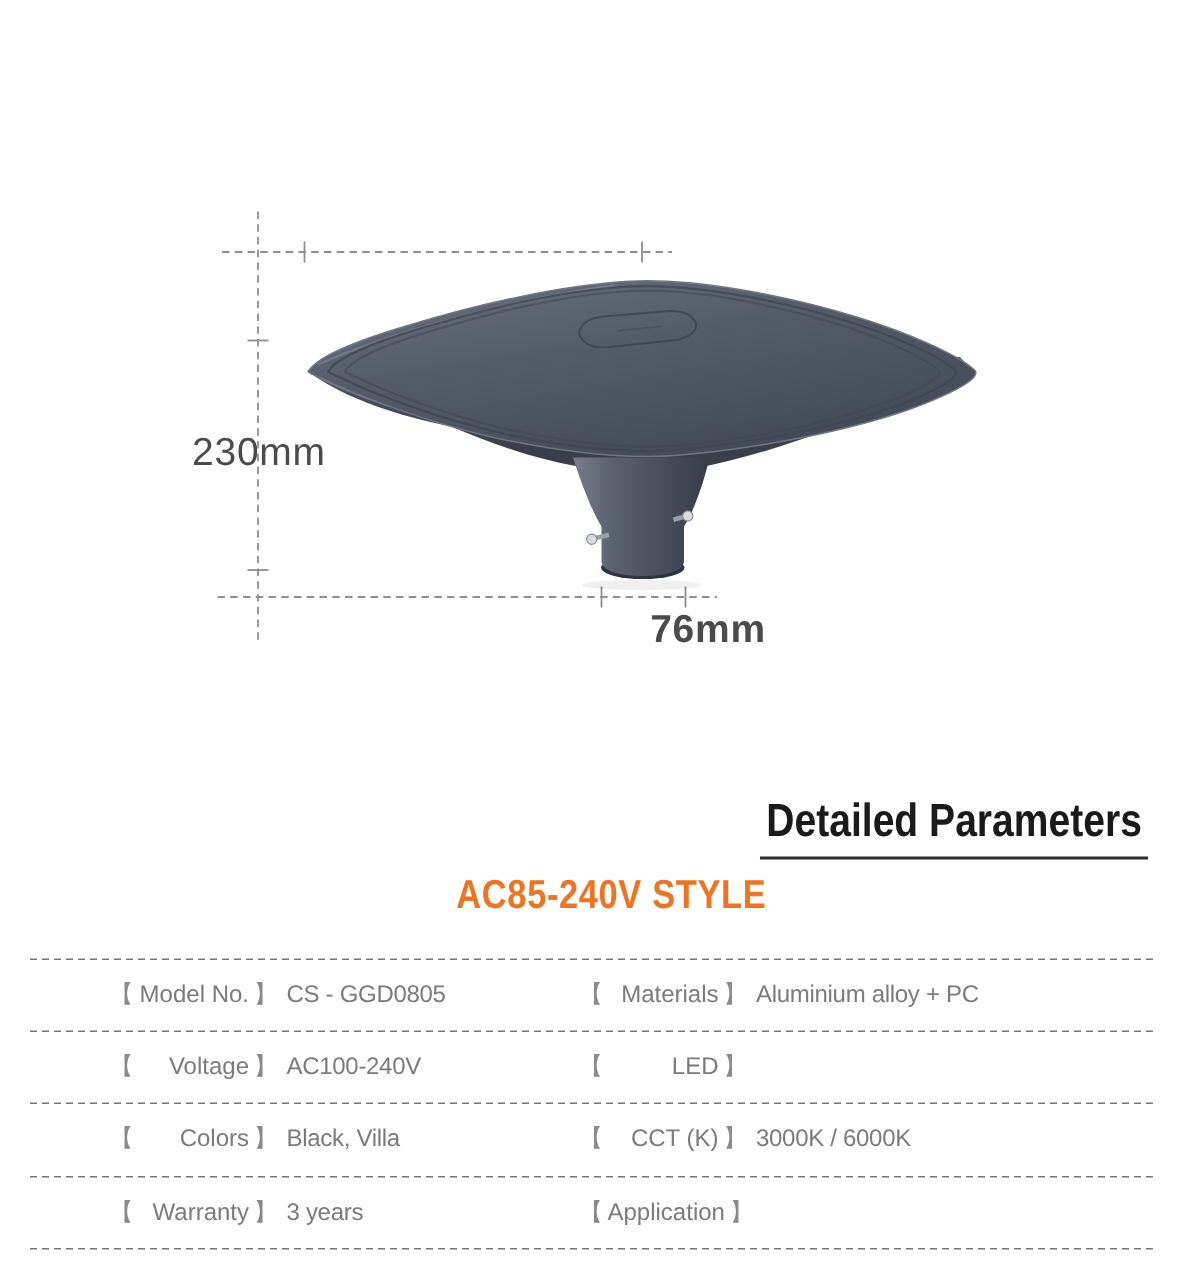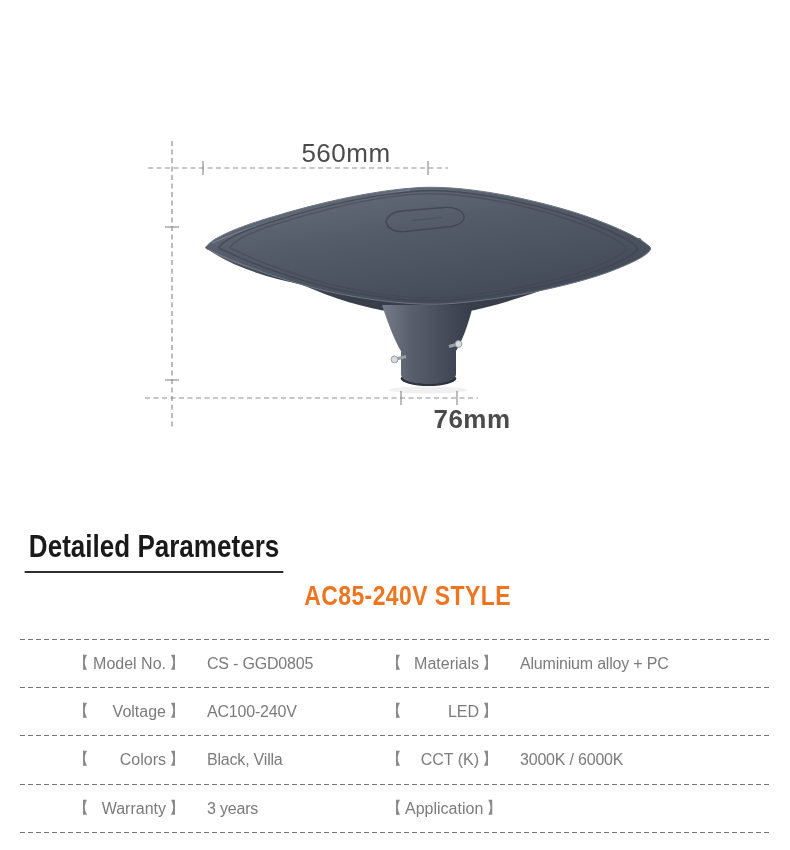--- a/index.html
+++ b/index.html
@@ -7,21 +7,21 @@
     position:relative;width:790px;height:850px;background:#fff;overflow:hidden;
     font-family:"Liberation Sans","DejaVu Sans",sans-serif;
   }
   .abs{position:absolute;}
   
   .dim-label{
     position:absolute;font-size:26px;color:#4b4b4b;text-align:center;
     letter-spacing:0.5px;white-space:nowrap;
   }
   
-  .title-wrap{position:absolute;top:529px;left:0;right:0;text-align:left;}
+  .title-wrap{position:absolute;top:529px;left:0;right:0;text-align:right;}
   .title-inner{
     display:inline-block;font-size:31px;font-weight:bold;color:#1a1a1a;
     transform:scaleX(0.84);transform-origin:50% 100%;
     border-bottom:2px solid #2e2e2e;padding:0 5px 6px;white-space:nowrap;
   }
   .subtitle-wrap{position:absolute;top:581px;left:0;right:0;text-align:center;margin-left:26px;}
   .subtitle-inner{
     display:inline-block;font-size:27px;font-weight:bold;color:#ee7420;
     transform:scaleX(0.85);transform-origin:50% 50%;white-space:nowrap;letter-spacing:0.5px;
   }
@@ -31,21 +31,21 @@
     position:absolute;left:0;right:0;height:1px;
     background-image:repeating-linear-gradient(90deg,#757575 0 5px,transparent 5px 8px);
   }
   .sep.s0{top:0;} .sep.s1{top:48px;} .sep.s2{top:96px;} .sep.s3{top:145px;} .sep.s4{top:193px;}
   .spec-row{position:absolute;left:0;right:0;height:47px;}
   .spec-row.r0{top:1px;} .spec-row.r1{top:49px;} .spec-row.r2{top:97px;} .spec-row.r3{top:146px;}
   .cell{position:absolute;top:0;height:100%;display:flex;align-items:center;white-space:nowrap;}
   .cell-l{left:52px;} .cell-r{left:365px;}
   .br{color:#8a8a8a;font-size:16px;margin:0 1px;}
   .lbl{display:inline-block;min-width:74px;text-align:right;padding:0 2px;}
-  .val{margin-left:21px;letter-spacing:-0.2px;}
+  .val{margin-left:5px;letter-spacing:-0.2px;}
 </style>
 </head>
 <body>
 
 <div class="page">
 
   <svg class="abs" style="top:0;left:0;" width="790" height="470" viewBox="0 0 790 470">
     <defs>
       <linearGradient id="gTop" x1="0" y1="0" x2="0.65" y2="1">
         <stop offset="0" stop-color="#6a7180"></stop>
@@ -136,21 +136,21 @@
         Q 388 212.5 402 211
         L 444 207.5
         Q 459 206.5 463.5 214.5
         Q 466.5 222.5 452 226.5
         L 405 231.5
         Q 389 232.5 386 222 Z"></path>
       <path d="M 412 220.5 L 442 217.5" stroke="#3f4652" stroke-width="1" opacity="0.5" fill="none"></path>
     </g>
   </svg>
 
-  <div class="dim-label" style="left:270px;top:138px;width:152px;">560mm</div>
+  <div class="dim-label" style="left:128px;top:286px;width:88px;">230mm</div>
   <div class="dim-label" style="left:428px;top:404px;width:88px;font-weight:bold;">76mm</div>
 
   <div class="title-wrap">
     <span class="title-inner">Detailed Parameters</span>
   </div>
   <div class="subtitle-wrap">
     <span class="subtitle-inner">AC85-240V STYLE</span>
   </div>
 
   <div class="spec-table">

